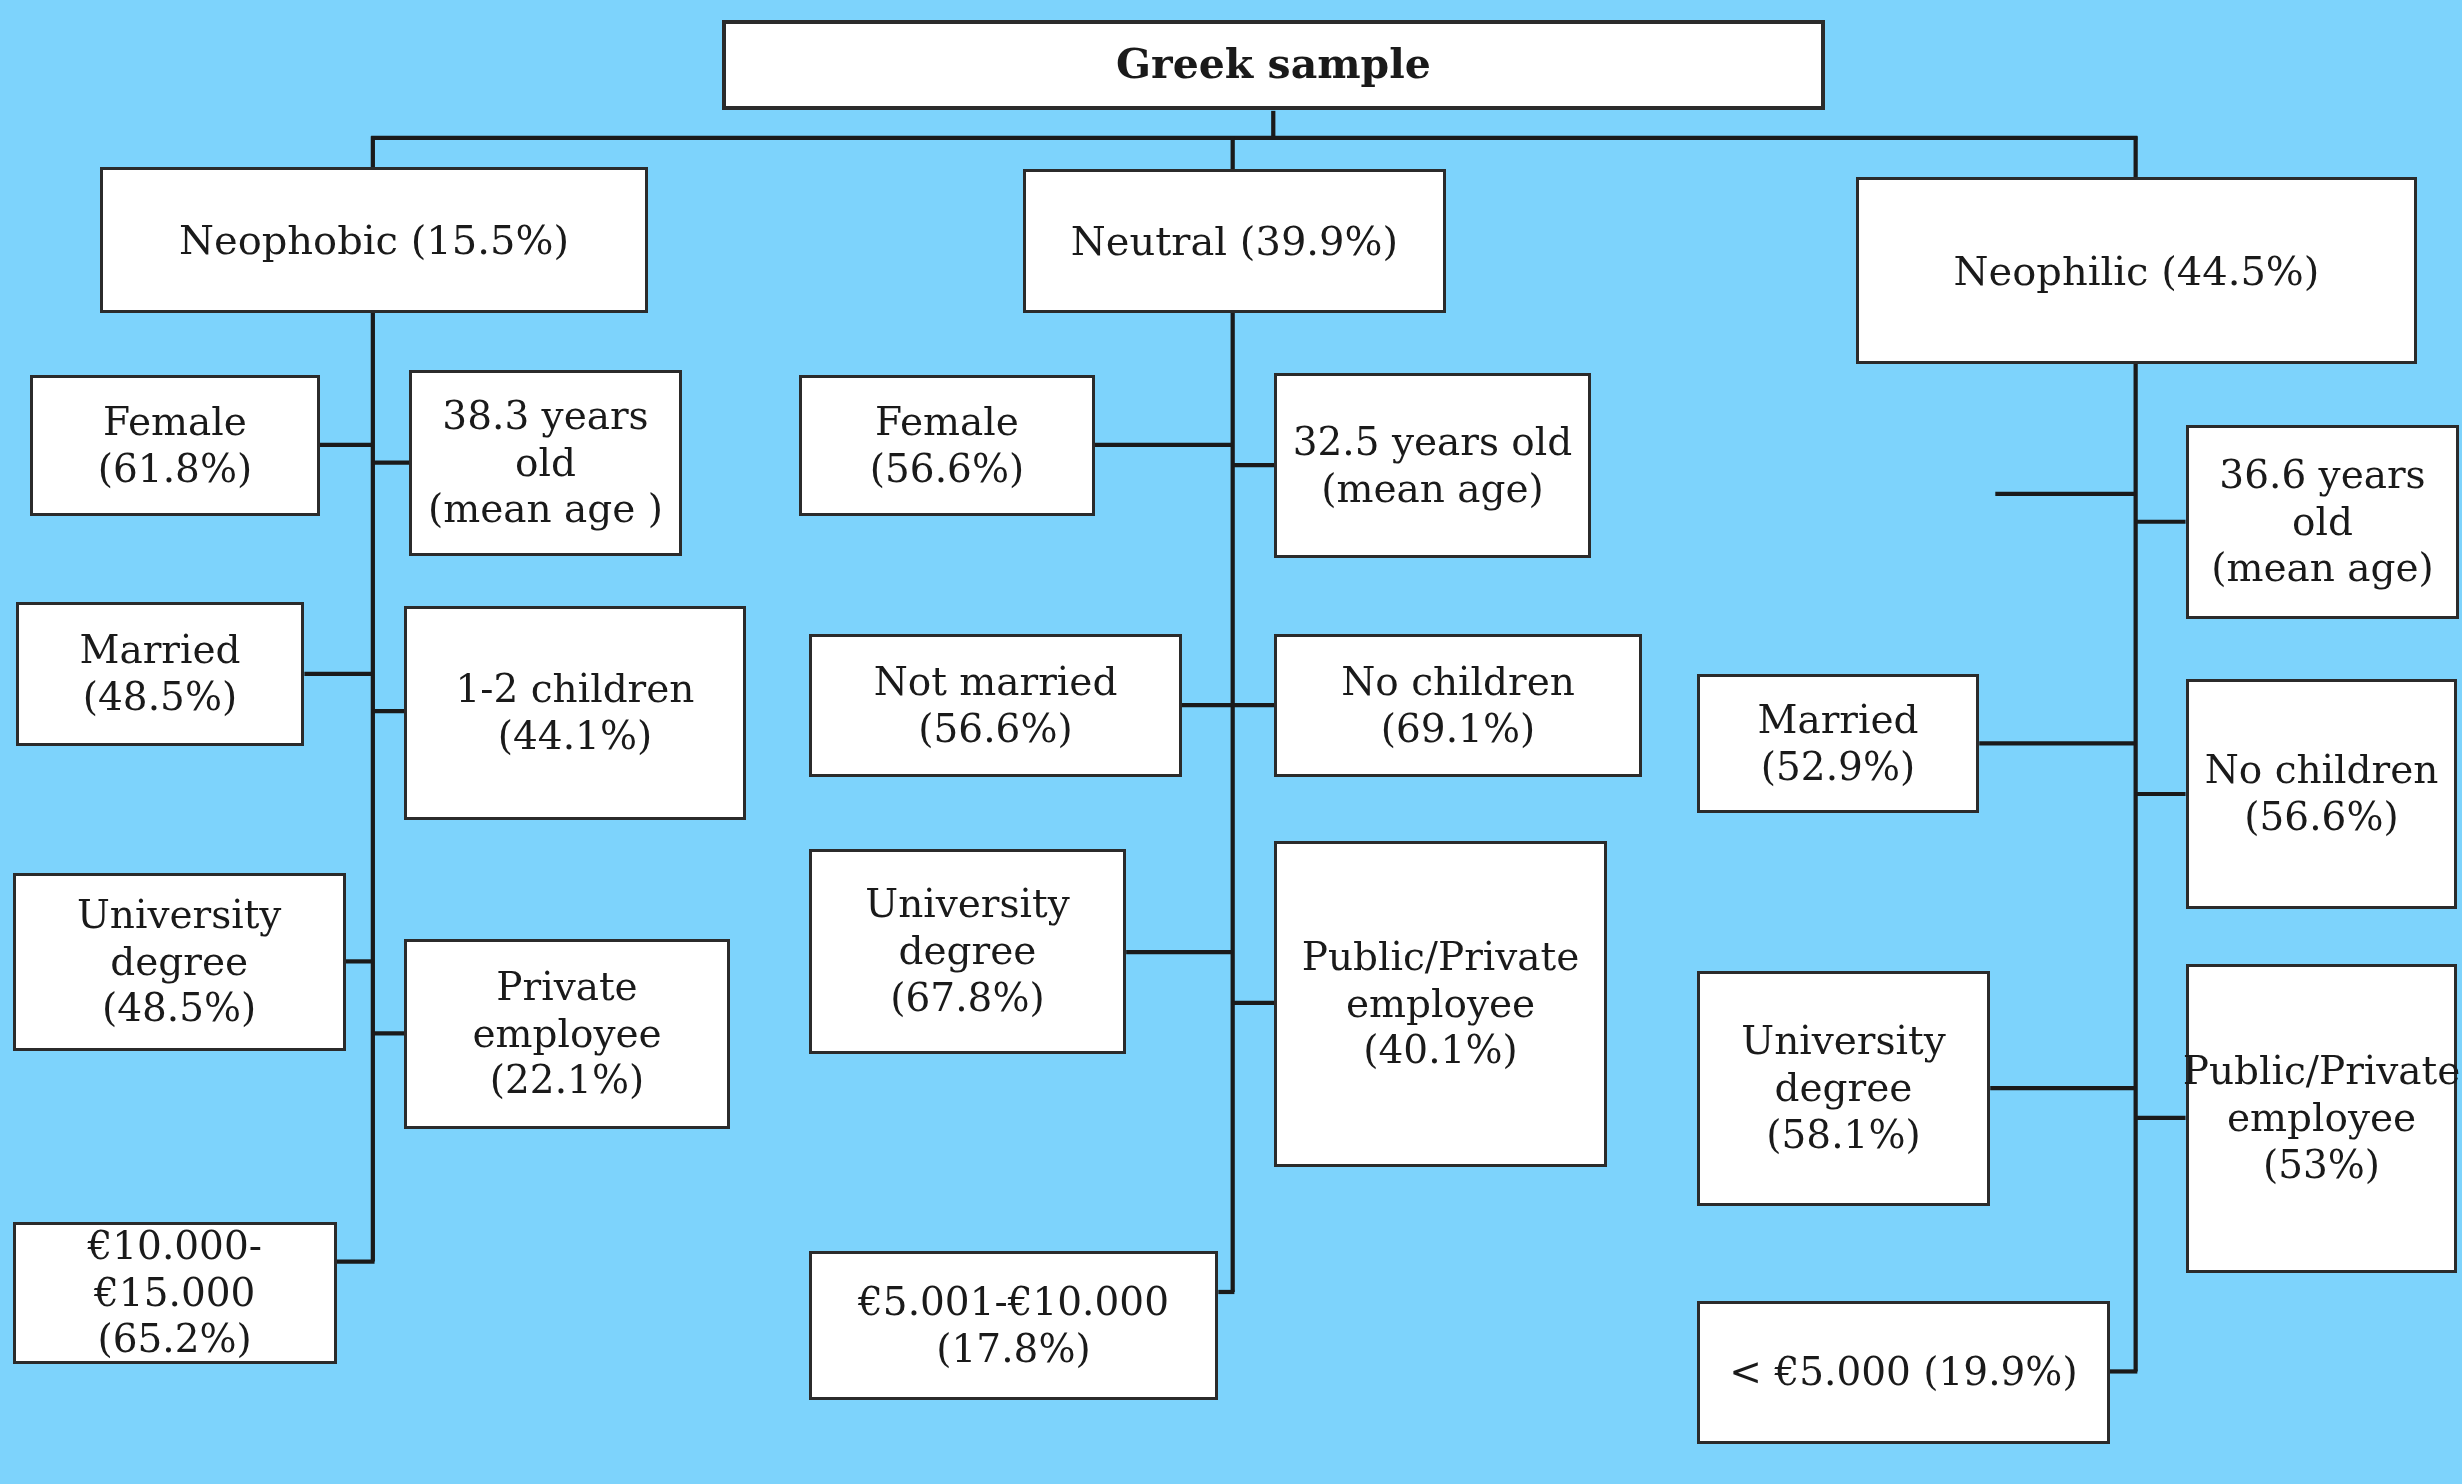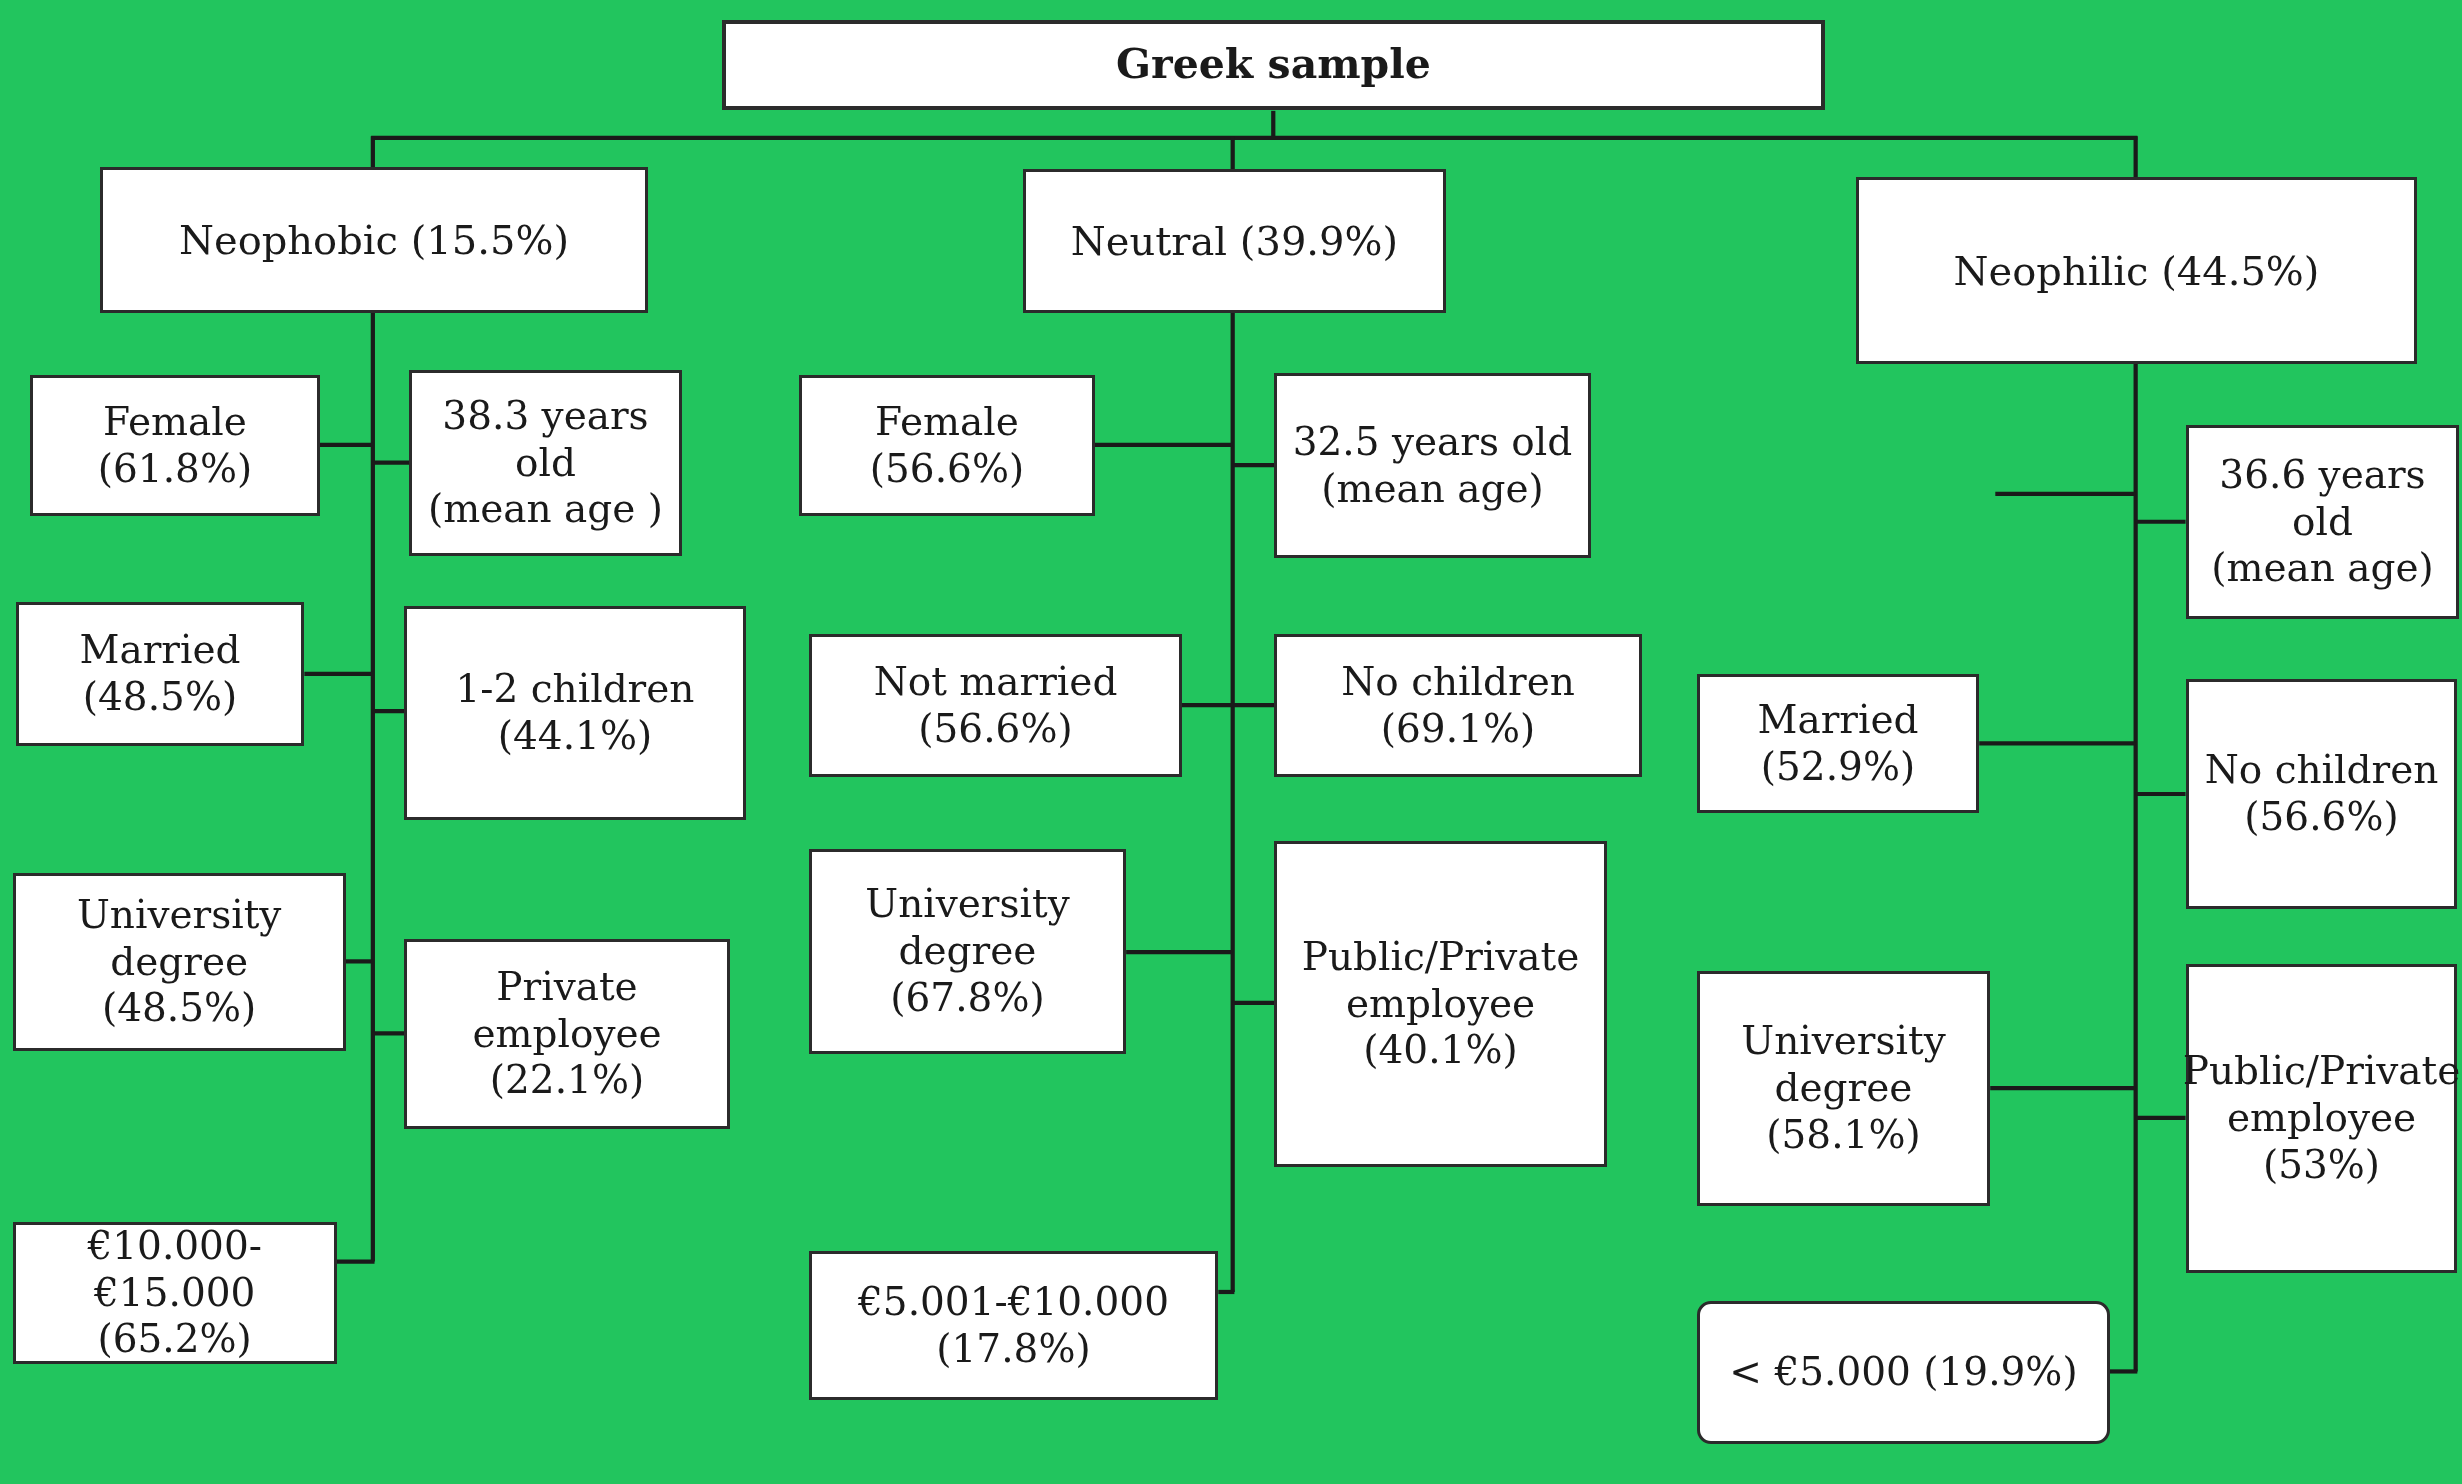--- a/index.html
+++ b/index.html
@@ -8,21 +8,21 @@
     background: #ffffff;
     width: 2462px;
     height: 1484px;
     overflow: hidden;
     font-family: "DejaVu Serif", "Liberation Serif", serif;
   }
   #canvas {
     position: relative;
     width: 2462px;
     height: 1484px;
-    background: #22c55e;
+    background: #7dd3fc;
   }
   #connectors {
     position: absolute;
     left: 0; top: 0;
     width: 2462px;
     height: 1484px;
   }
   .box {
     position: absolute;
     box-sizing: border-box;
@@ -125,16 +125,16 @@
 (mean age)</div>
   <div class="box" style="left:1697px; top:674px; width:282px; height:139px;">Married
 (52.9%)</div>
   <div class="box" style="left:2186px; top:679px; width:271px; height:230px;">No children
 (56.6%)</div>
   <div class="box" style="left:1697px; top:971px; width:293px; height:235px;">University
 degree (58.1%)</div>
   <div class="box" style="left:2186px; top:964px; width:271px; height:309px;">Public/Private
 employee
 (53%)</div>
-  <div class="box" style="left:1697px; top:1301px; width:413px; height:143px;border-radius:14px;">&lt; €5.000 (19.9%)</div>
+  <div class="box" style="left:1697px; top:1301px; width:413px; height:143px;">&lt; €5.000 (19.9%)</div>
 
 </div>
 
 
 </body></html>

